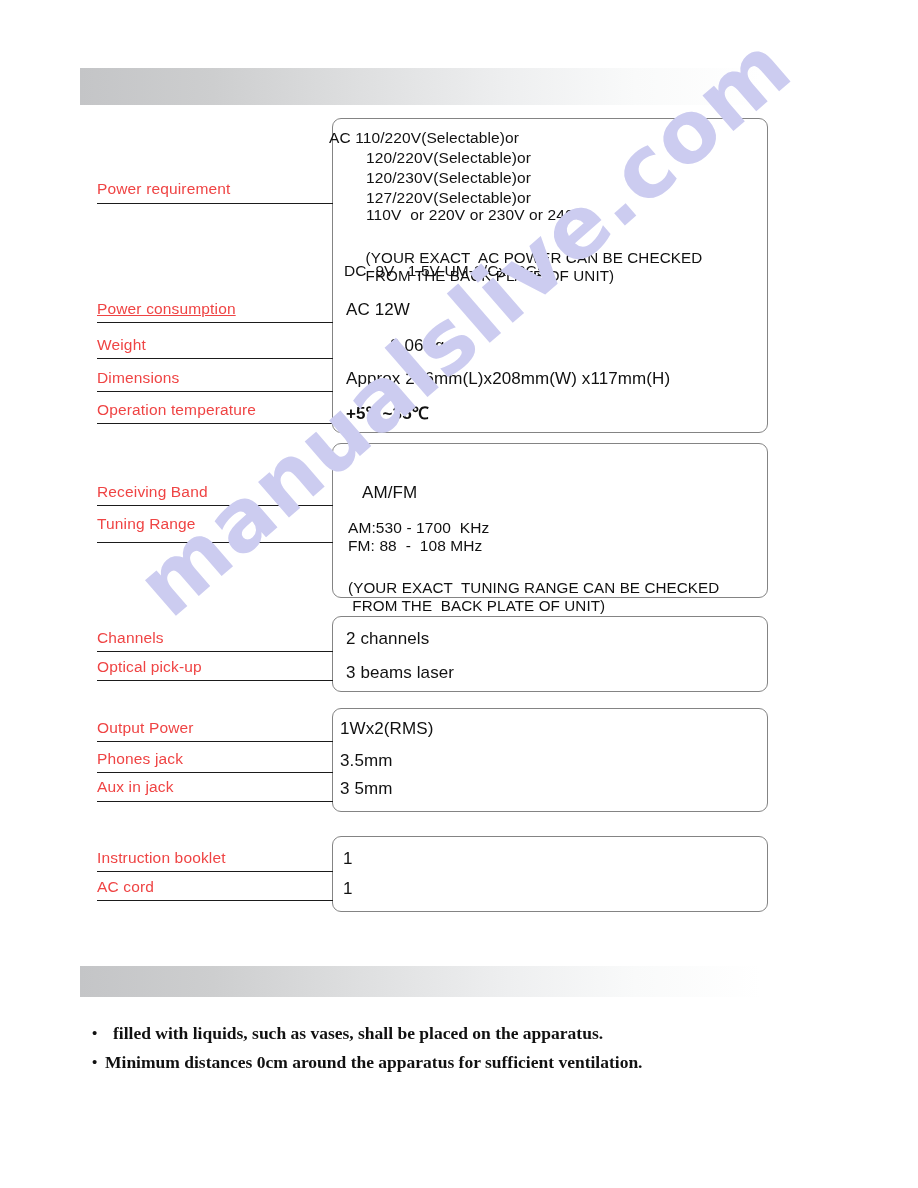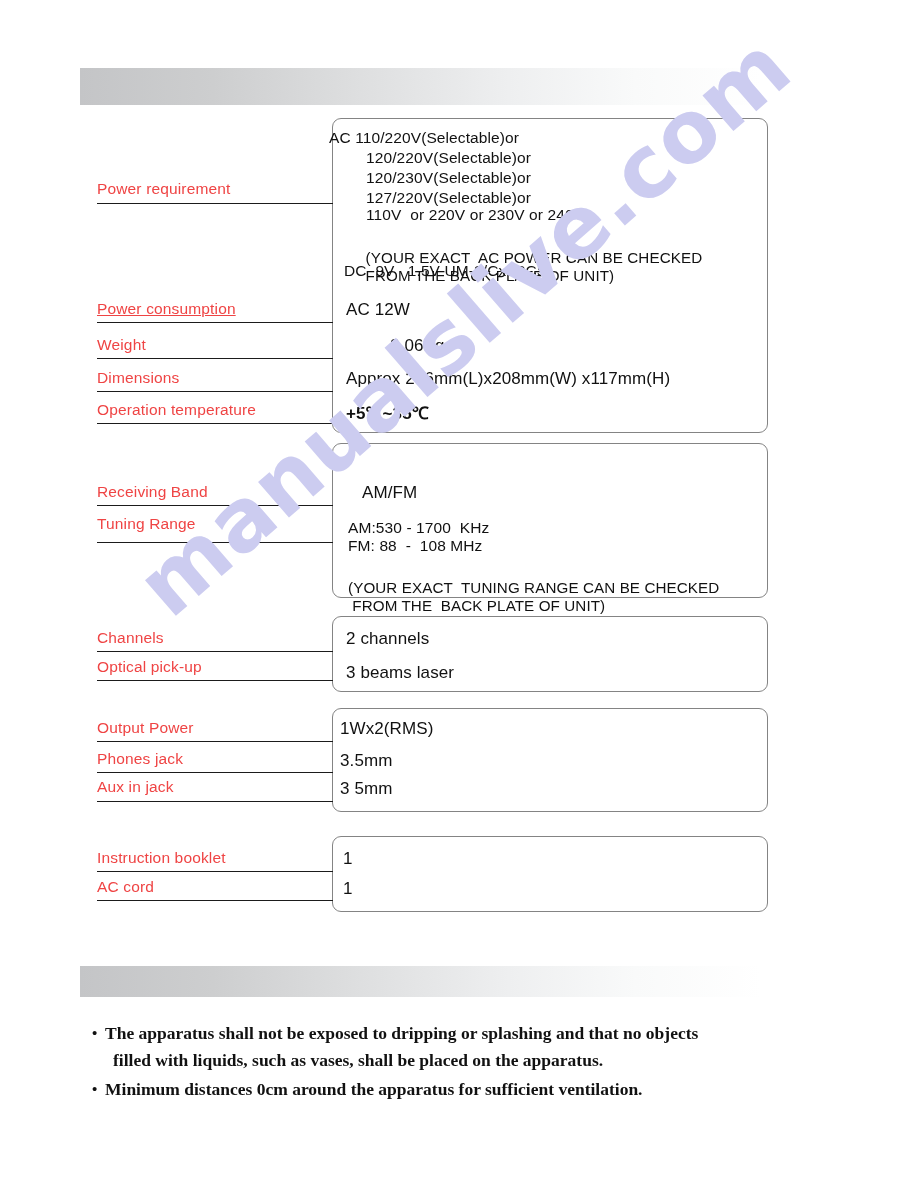--- a/index.html
+++ b/index.html
@@ -225,21 +225,20 @@
   <div class="label" style="top:878px;">AC cord</div>
   <div class="rule" style="top:900px;"></div>
   <div class="vtext" style="left:343px; top:879px;">1</div>
 
   <div class="band band-bottom"></div>
 
   <div class="notes">
     <div class="note-row">
       <div class="note-bullet">•</div>
       <div class="note-body">
-        <div>The apparatus shall not be exposed to dripping or splashing and that no objects</div>
         <div class="note-indent">filled with liquids, such as vases, shall be placed on the apparatus.</div>
       </div>
     </div>
     <div class="note-row">
       <div class="note-bullet">•</div>
       <div class="note-body">
         <div>Minimum distances   0cm around the apparatus for sufficient ventilation.</div>
       </div>
     </div>
   </div>

